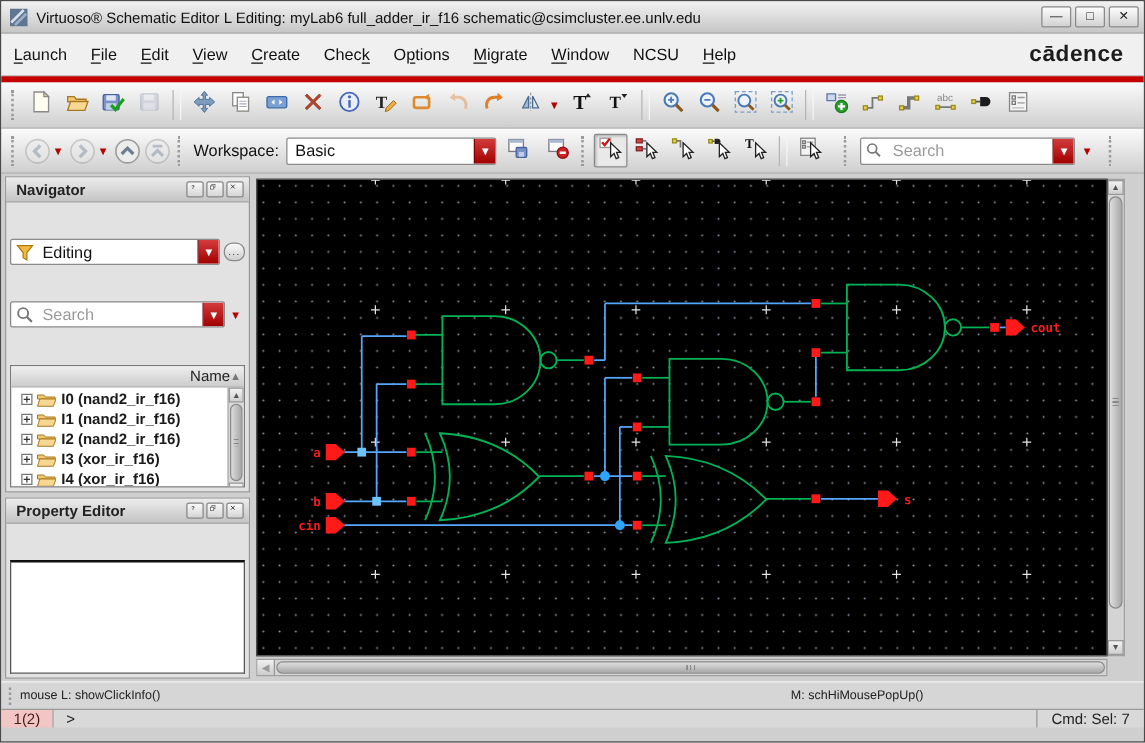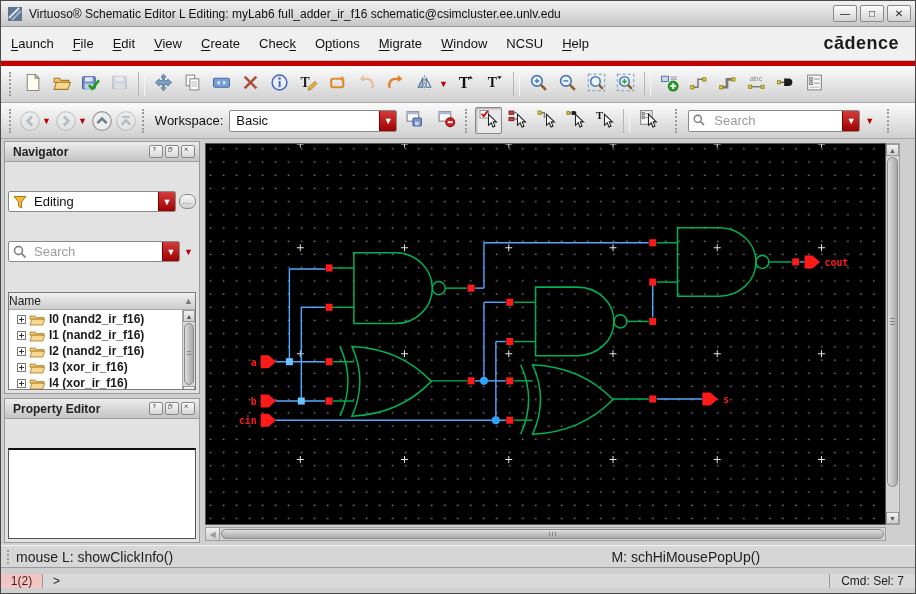--- a/index.html
+++ b/index.html
@@ -61,21 +61,21 @@
   .pbtn{width:14px;height:13px;margin-left:2px;border:1px solid #888;border-radius:2px;
     background:linear-gradient(#fafafa,#d5d5d5);display:flex;align-items:center;justify-content:center;}
   .pbtn svg{width:9px;height:9px;}
   .nav-row{display:flex;align-items:center;padding:3px 3px 0 3px;flex:0 0 auto;}
   .nav-row .combo{flex:1;height:21px;}
   .roundbtn{width:17px;height:15px;margin-left:3px;border:1px solid #8a8a8a;border-radius:7px;
     background:linear-gradient(#fafafa,#cfcfcf);font-size:8px;color:#333;display:flex;align-items:center;justify-content:center;letter-spacing:1px;flex:0 0 auto;}
   .tree-wrap{flex:1;margin:4px 3px 3px 3px;border:1px solid #7a7a7a;background:#fff;display:flex;flex-direction:column;position:relative;min-height:0;overflow:hidden;}
   .tree-header{height:17px;background:linear-gradient(#efefef,#cccccc);border-bottom:1px solid #aaa;
     display:flex;align-items:center;flex:0 0 auto;}
-  .tree-header .th{flex:1;text-align:left;font-size:12px;color:#222;}
+  .tree-header .th{flex:1;text-align:right;font-size:12px;color:#222;}
   .tree-header .sort{font-size:9px;color:#777;padding-right:2px;}
   .tree-body{flex:1;overflow:hidden;padding:1px 14px 0 2px;}
   .trow{display:flex;align-items:center;height:16px;font-size:12px;font-weight:bold;color:#1a1a1a;white-space:nowrap;}
   .trow .exp{width:9px;height:9px;border:1px solid #777;background:#fff;position:relative;margin-right:3px;flex:0 0 auto;}
   .trow .exp:before{content:"";position:absolute;left:1px;right:1px;top:3px;border-top:1px solid #333;}
   .trow .exp:after{content:"";position:absolute;top:1px;bottom:1px;left:3px;border-left:1px solid #333;}
   .trow .tico{width:16px;height:14px;margin-right:4px;flex:0 0 auto;}
   .trow .tico svg{width:16px;height:14px;}
   .tree-scroll{position:absolute;top:17px;right:0;bottom:0;width:13px;background:#d9d9d9;border-left:1px solid #aaa;display:flex;flex-direction:column;}
   .sarrow{height:12px;background:linear-gradient(#f2f2f2,#cfcfcf);border:1px solid #999;display:flex;align-items:center;justify-content:center;font-size:7px;color:#555;flex:0 0 auto;}
@@ -93,26 +93,26 @@
   .vscroll .vthumb{margin:1px;flex:0 0 330px;border:1px solid #8a8a8a;border-radius:6px;background:linear-gradient(90deg,#dedede,#a8a8a8);position:relative;}
   .vscroll .vthumb:before{content:"";position:absolute;left:2px;right:2px;top:50%;margin-top:-4px;height:8px;background:repeating-linear-gradient(#888 0 1px,transparent 1px 3px);}
   .canvas-right-fill{width:12px;}
   .hscroll{height:14px;margin-top:2px;margin-right:26px;background:#d4d4d4;border:1px solid #a0a0a0;display:flex;flex:0 0 auto;}
   .hscroll .harrow{width:14px;background:linear-gradient(#f0f0f0,#cccccc);border-right:1px solid #999;display:flex;align-items:center;justify-content:center;font-size:8px;color:#999;}
   .hscroll .hthumb{flex:1;margin:1px;border:1px solid #8a8a8a;border-radius:6px;background:linear-gradient(#dedede,#a8a8a8);position:relative;}
   .hscroll .hthumb:before{content:"";position:absolute;top:2px;bottom:2px;left:50%;margin-left:-4px;width:8px;background:repeating-linear-gradient(90deg,#888 0 1px,transparent 1px 3px);}
   .canvas-bottom-gap{height:4px;flex:0 0 auto;}
   
   .statusbar{height:22px;background:#d6d6d6;border-top:1px solid #f2f2f2;display:flex;align-items:center;
-    font-size:14px;color:#222;padding:0 6px;flex:0 0 auto;}
+    font-size:10px;color:#222;padding:0 6px;flex:0 0 auto;}
   .statusbar .sgrip{width:5px;height:14px;border-left:2px dotted #9a9a9a;margin-right:4px;}
   .statusbar .sl{flex:1;}
   .statusbar .sm{flex:1;text-align:center;}
   .statusbar .sr{flex:1;text-align:right;}
-  .cmdline{height:26px;background:#cfcfcf;border-top:1px solid #9a9a9a;display:flex;align-items:center;font-size:12px;flex:0 0 auto;}
+  .cmdline{height:26px;background:#cfcfcf;border-top:1px solid #9a9a9a;display:flex;align-items:flex-start;font-size:12px;flex:0 0 auto;}
   .cmd-badge{width:42px;background:#f3c6c6;border-right:1px solid #9a9a9a;display:flex;align-items:center;justify-content:center;color:#4a1a1a;}
   .cmd-input{flex:1;display:flex;align-items:center;padding-left:10px;color:#222;background:#d9d9d9;}
   .cmd-right{width:86px;border-left:1px solid #9a9a9a;display:flex;align-items:center;justify-content:center;color:#222;background:#d9d9d9;}
 </style>
 </head>
 <body>
 
 <div class="window">
 
   <div class="titlebar">

